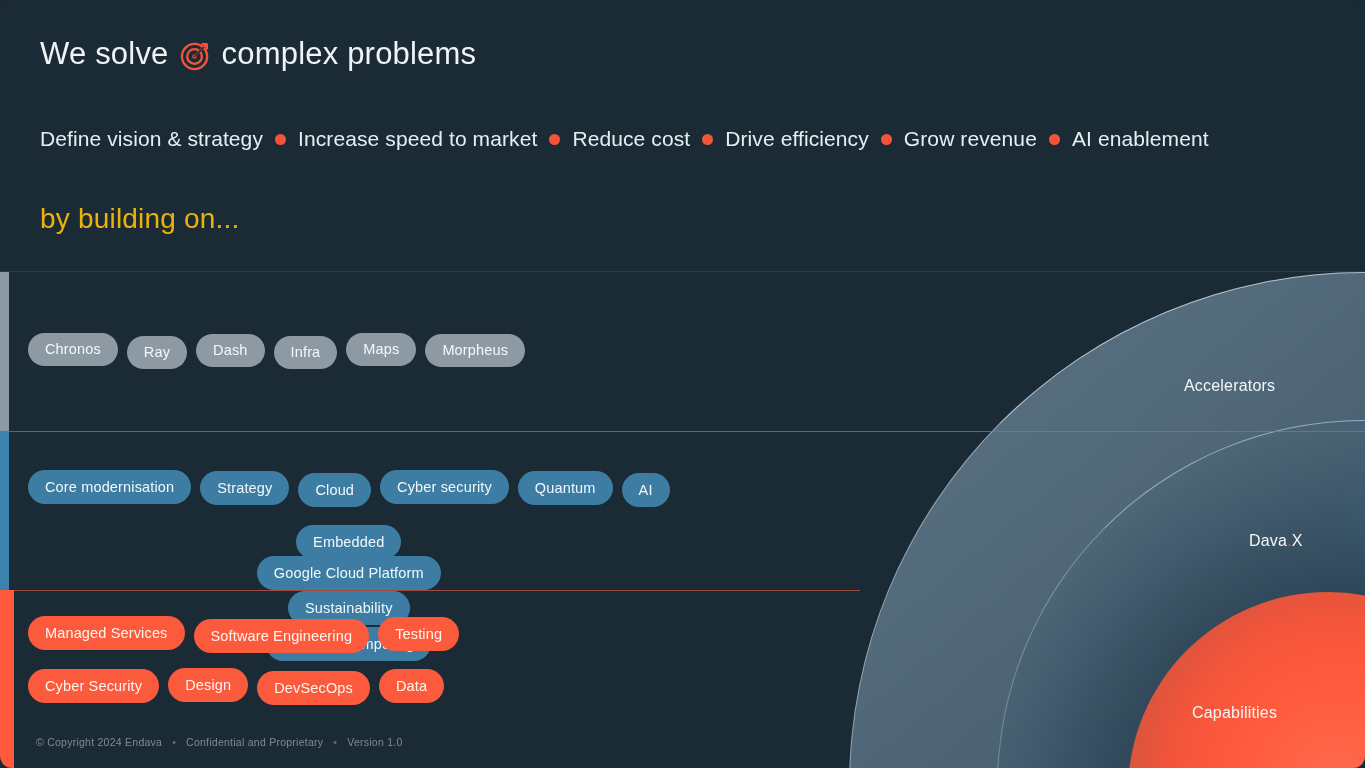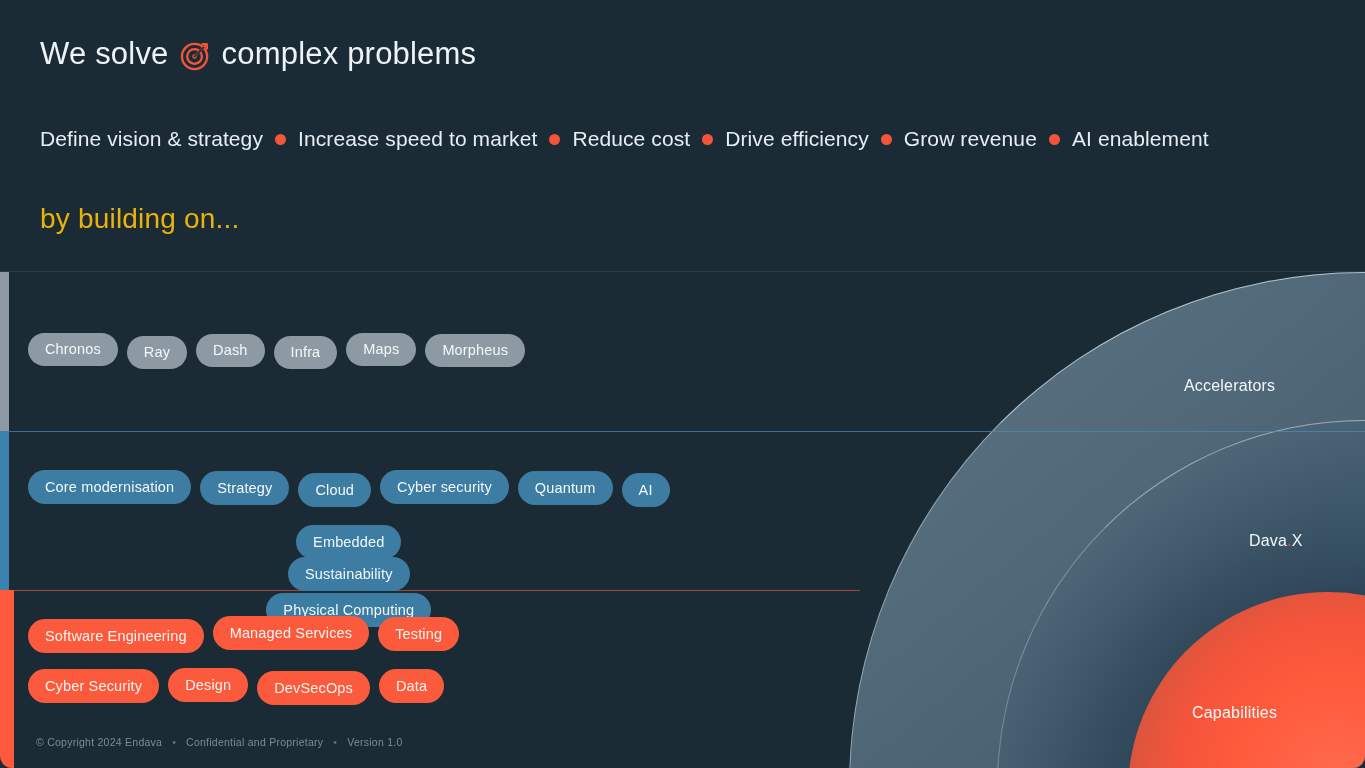--- a/index.html
+++ b/index.html
@@ -226,29 +226,30 @@
     <div class="pill-row">
       <span class="pill pill-davax o1">Core modernisation</span>
       <span class="pill pill-davax o3">Strategy</span>
       <span class="pill pill-davax o2">Cloud</span>
       <span class="pill pill-davax o1">Cyber security</span>
       <span class="pill pill-davax o3">Quantum</span>
       <span class="pill pill-davax o2">AI</span>
     </div>
     <div class="pill-row">
       <span class="pill pill-davax o2">Embedded</span>
+      <span class="pill pill-davax o1">Google Cloud Platform</span>
       <span class="pill pill-davax o3">Sustainability</span>
       <span class="pill pill-davax o2">Physical Computing</span>
     </div>
   </div>
 
   <div class="band band-cap">
     <div class="pill-row">
+      <span class="pill pill-cap o1">Managed Services</span>
       <span class="pill pill-cap o2">Software Engineering</span>
-      <span class="pill pill-cap o1">Managed Services</span>
       <span class="pill pill-cap o3">Testing</span>
     </div>
     <div class="pill-row">
       <span class="pill pill-cap o3">Cyber Security</span>
       <span class="pill pill-cap o1">Design</span>
       <span class="pill pill-cap o2">DevSecOps</span>
       <span class="pill pill-cap o3">Data</span>
     </div>
   </div>
 

